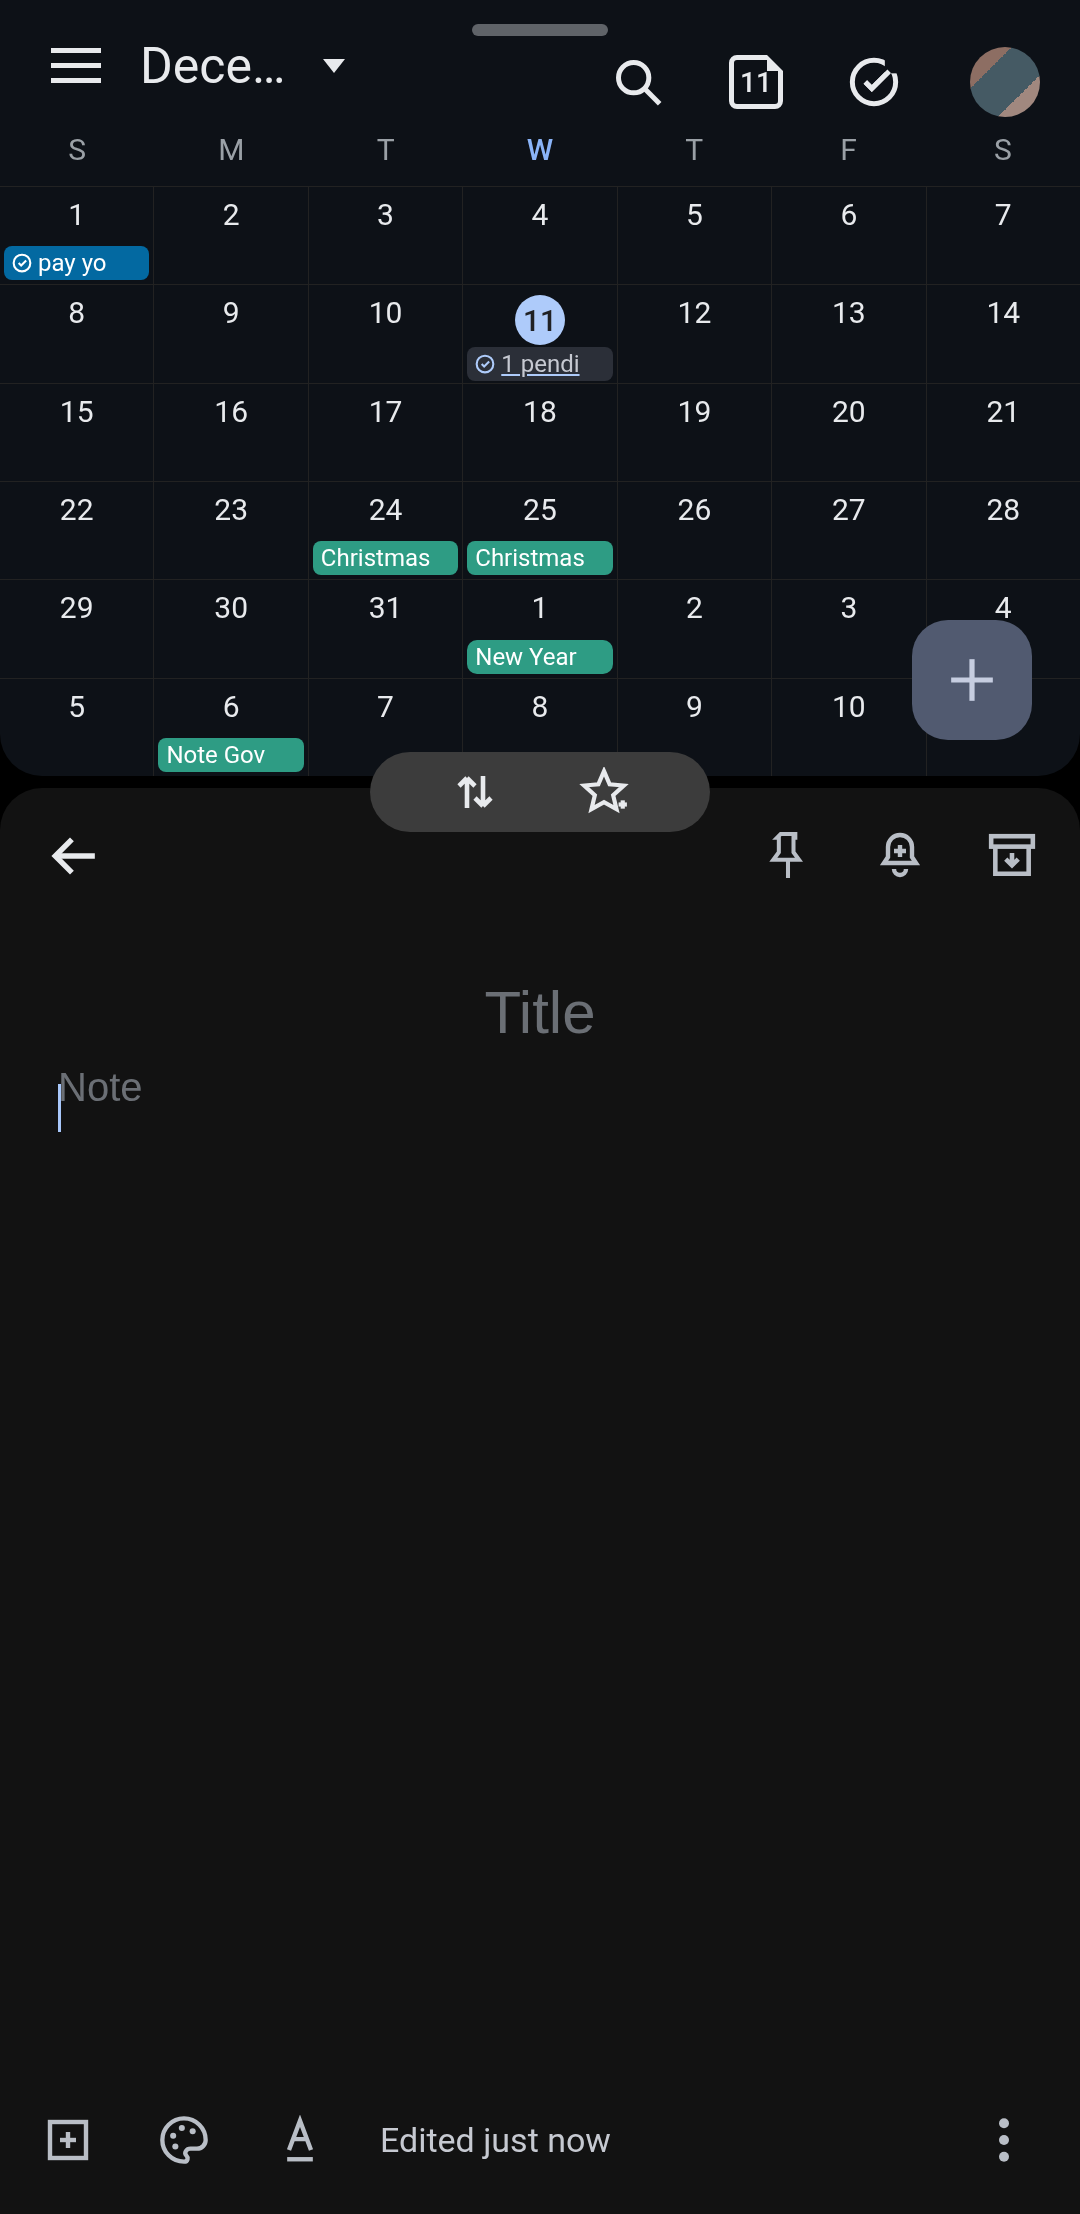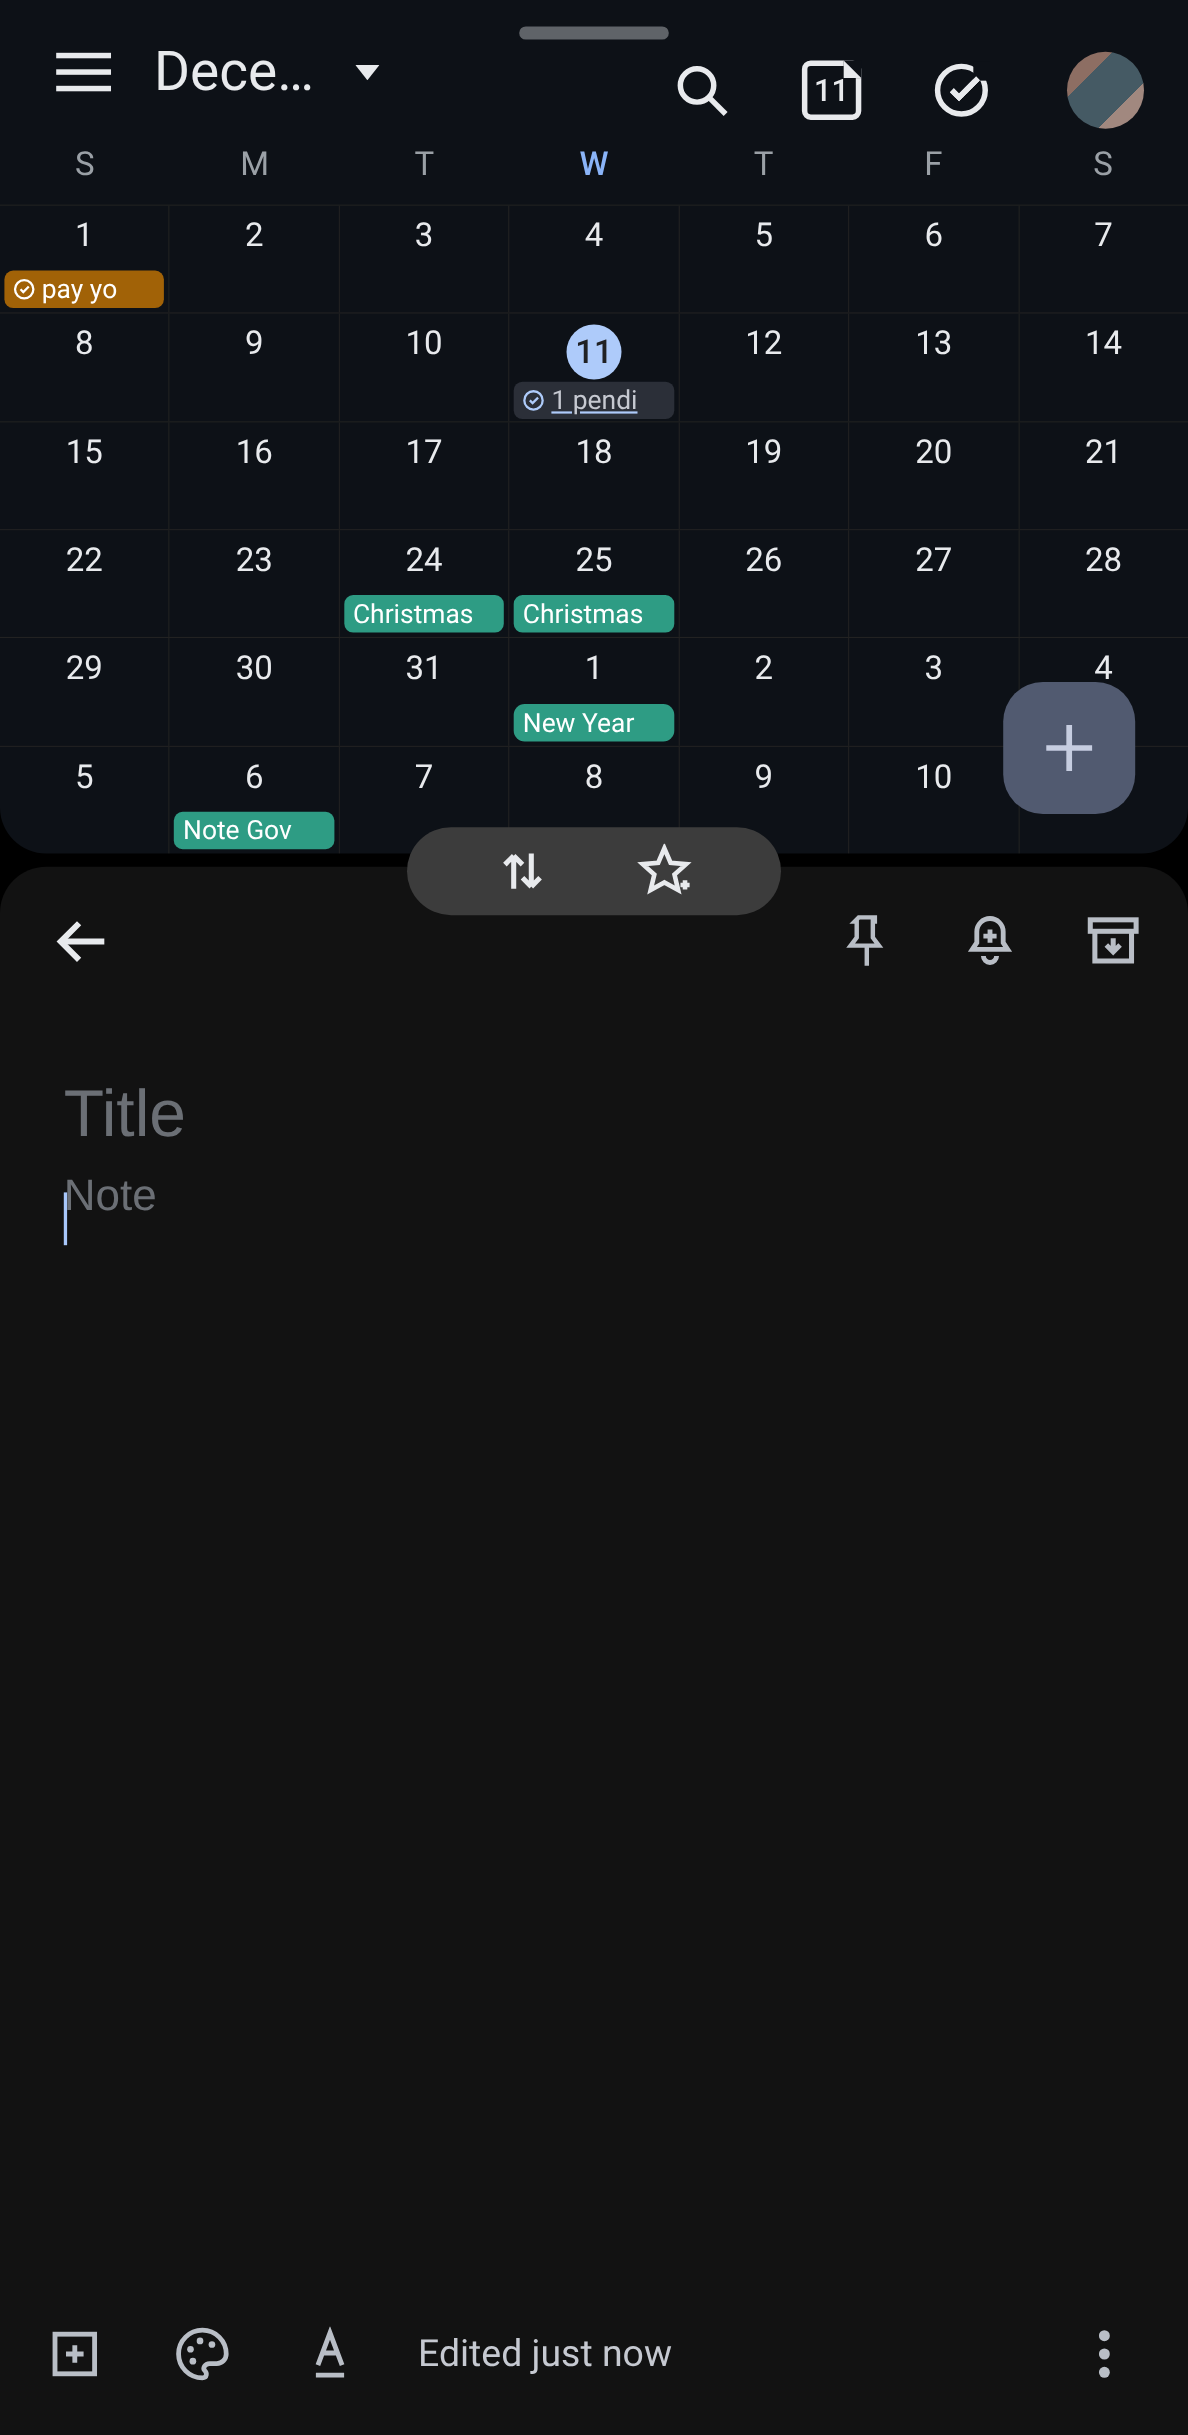--- a/index.html
+++ b/index.html
@@ -32,39 +32,39 @@
   
   
   .cal-grid{ position:absolute; left:0; top:186px; width:100%; height:590px; display:flex; flex-direction:column;}
   .cal-row{ flex:1; display:flex; border-top:1px solid #222;}
   .cal-cell{ flex:1; border-right:1px solid #222; position:relative; padding-top:10px;}
   .cal-cell:last-child{border-right:none;}
   .day-num{ text-align:center; font-size:30px; color:#e8eaed;}
   .today-circle{ width:50px; height:50px; background:#aecbfa; border-radius:50%; display:flex; align-items:center; justify-content:center; margin:0 auto; color:#202124; font-size:30px; font-weight:500;}
   
   .chip{ position:absolute; left:4px; right:4px; height:34px; border-radius:8px; padding:0 8px; display:flex; align-items:center; font-size:24px; white-space:nowrap; overflow:hidden;}
-  .chip.blue{ background:#a16207; color:#fff;}
+  .chip.blue{ background:#0369a1; color:#fff;}
   .chip.dark{ background:#2b2f38; color:#c6c9d1;}
   .chip.green{ background:#2e9c84; color:#fff;}
   .chip svg{flex-shrink:0; margin-right:6px;}
   
   
   .fab{ position:absolute; right:48px; bottom:36px; width:120px; height:120px; border-radius:36px; background:#515a70; display:flex; align-items:center; justify-content:center;}
   
   
   .split-pill{ position:absolute; left:370px; top:752px; width:340px; height:80px; background:#3c3c3c; border-radius:50px; display:flex; align-items:center; justify-content:space-evenly; z-index:20;}
   
   
   .keep-appbar{ position:absolute; left:0; top:24px; width:100%; height:88px; display:flex; align-items:center;}
   .back-btn{ margin-left:44px; width:60px; height:60px; display:flex; align-items:center; justify-content:center;}
   .keep-actions{ position:absolute; right:40px; top:0; height:88px; display:flex; align-items:center; gap:56px;}
   .keep-actions div{ width:56px; height:56px; display:flex; align-items:center; justify-content:center;}
   
   .note-area{ position:absolute; left:58px; top:190px; right:58px;}
-  .title-input{ width:100%; border:none; background:transparent; color:#fde047; font-size:60px; font-weight:400; outline:none;}
+  .title-input{ width:100%; border:none; background:transparent; color:#fde047; font-size:60px; font-weight:400; outline:none;text-align:center;}
   .title-input::placeholder{ color:#6b6f75;}
   .note-input{ width:100%; border:none; background:transparent; color:#9aa0a6; font-size:40px; font-weight:400; outline:none; margin-top:18px; position:relative;}
   .note-input::placeholder{ color:#6b6f75;}
   .cursor{ position:absolute; top:296px; left:58px; width:3px; height:48px; background:#a8c7fa; animation:blink 1s infinite;}
   @keyframes blink{50%{opacity:0;}}
   
   .keep-bottombar{ position:absolute; left:0; bottom:34px; width:100%; height:80px; display:flex; align-items:center;}
   .keep-bottombar .left-tools{ margin-left:40px; display:flex; gap:60px; align-items:center;}
   .left-tools div{ width:56px; height:56px; display:flex; align-items:center; justify-content:center;}
   .edited-text{ margin-left:52px; font-size:34px; color:#c6c9d1;}

